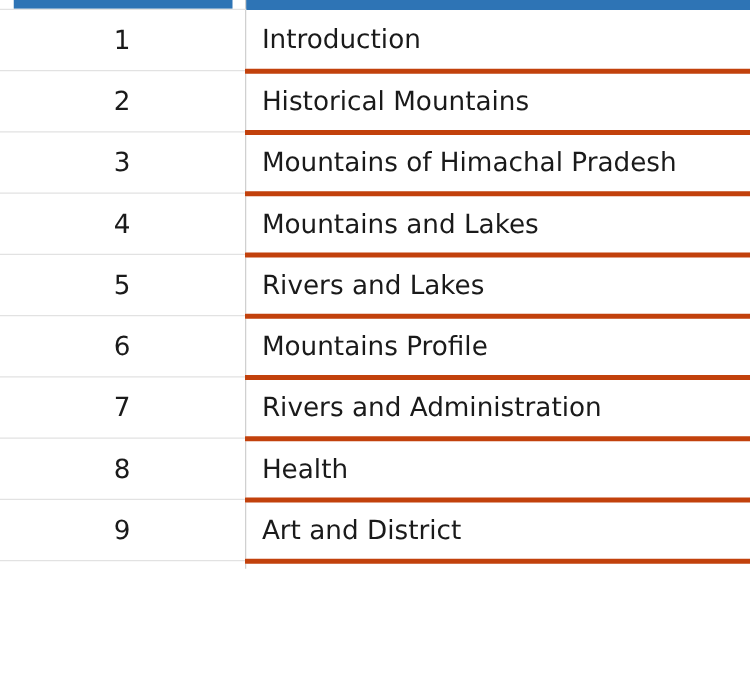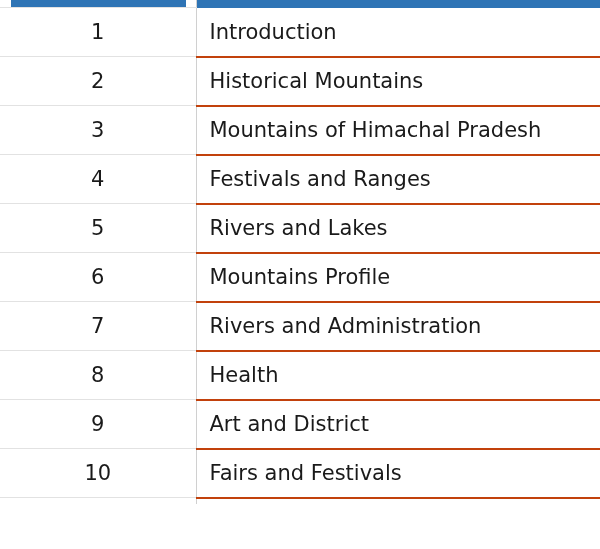--- a/index.html
+++ b/index.html
@@ -45,21 +45,21 @@
     border-bottom: 1px solid #e2e2e2;
     border-right: 1px solid #d0d0d0;
     font-size: 21px;
     padding: 0 10px;
     box-sizing: border-box;
   }
   td.title-cell {
     width: 404px;
     text-align: left;
     vertical-align: middle;
-    border-bottom: 2px solid #c2410c;
+    border-bottom: 4px solid #c2410c;
     font-size: 21px;
     padding: 0 0 0 13px;
     box-sizing: border-box;
     white-space: nowrap;
   }
   tbody tr.data-row:last-child td {
     border-bottom: none;
   }
   .partial-row {
     height: 6px;
@@ -95,21 +95,21 @@
     <tr class="data-row">
       <td class="num-cell">2</td>
       <td class="title-cell">Historical Mountains</td>
     </tr>
     <tr class="data-row">
       <td class="num-cell">3</td>
       <td class="title-cell">Mountains of Himachal Pradesh</td>
     </tr>
     <tr class="data-row">
       <td class="num-cell">4</td>
-      <td class="title-cell">Festivals and Ranges</td>
+      <td class="title-cell">Mountains and Lakes</td>
     </tr>
     <tr class="data-row">
       <td class="num-cell">5</td>
       <td class="title-cell">Rivers and Lakes</td>
     </tr>
     <tr class="data-row">
       <td class="num-cell">6</td>
       <td class="title-cell">Mountains Profile</td>
     </tr>
     <tr class="data-row">
@@ -117,22 +117,18 @@
       <td class="title-cell">Rivers and Administration</td>
     </tr>
     <tr class="data-row">
       <td class="num-cell">8</td>
       <td class="title-cell">Health</td>
     </tr>
     <tr class="data-row">
       <td class="num-cell">9</td>
       <td class="title-cell">Art and District</td>
     </tr>
-    <tr class="data-row">
-      <td class="num-cell">10</td>
-      <td class="title-cell">Fairs and Festivals</td>
-    </tr>
     <tr class="partial-row">
       <td class="num-cell"></td>
       <td class="title-cell"></td>
     </tr>
   </tbody>
 </table>
 
 </body></html>

